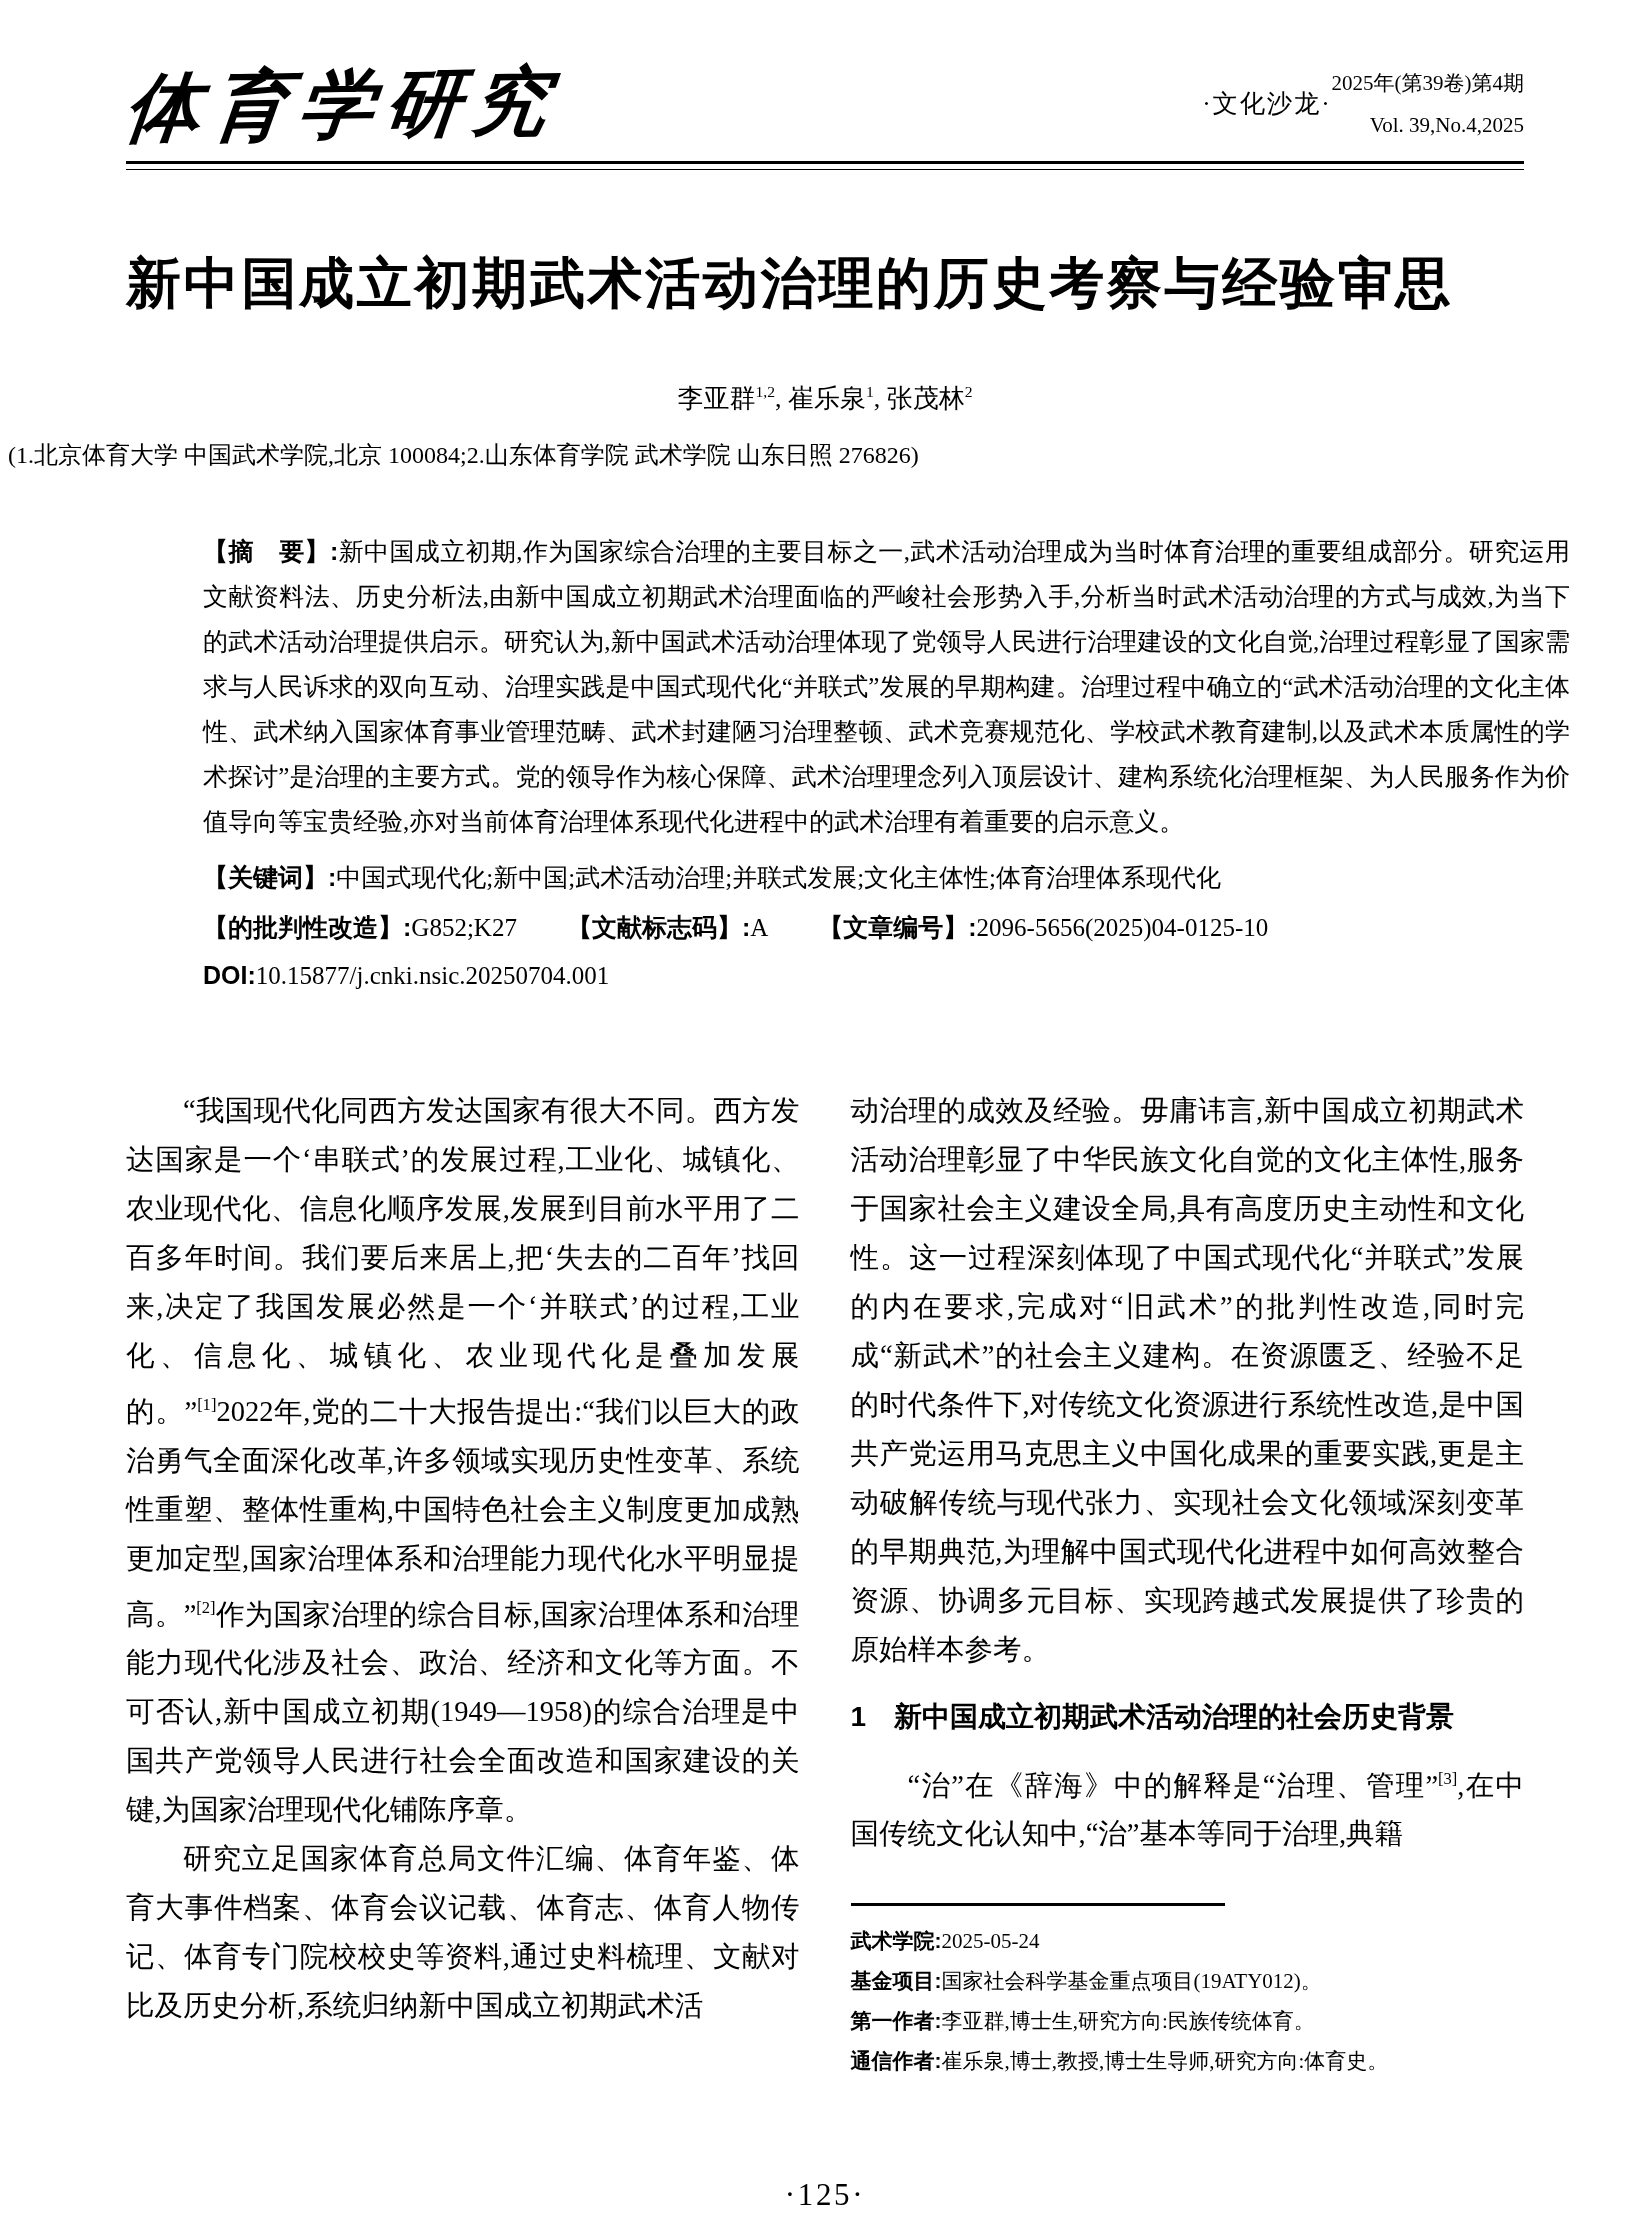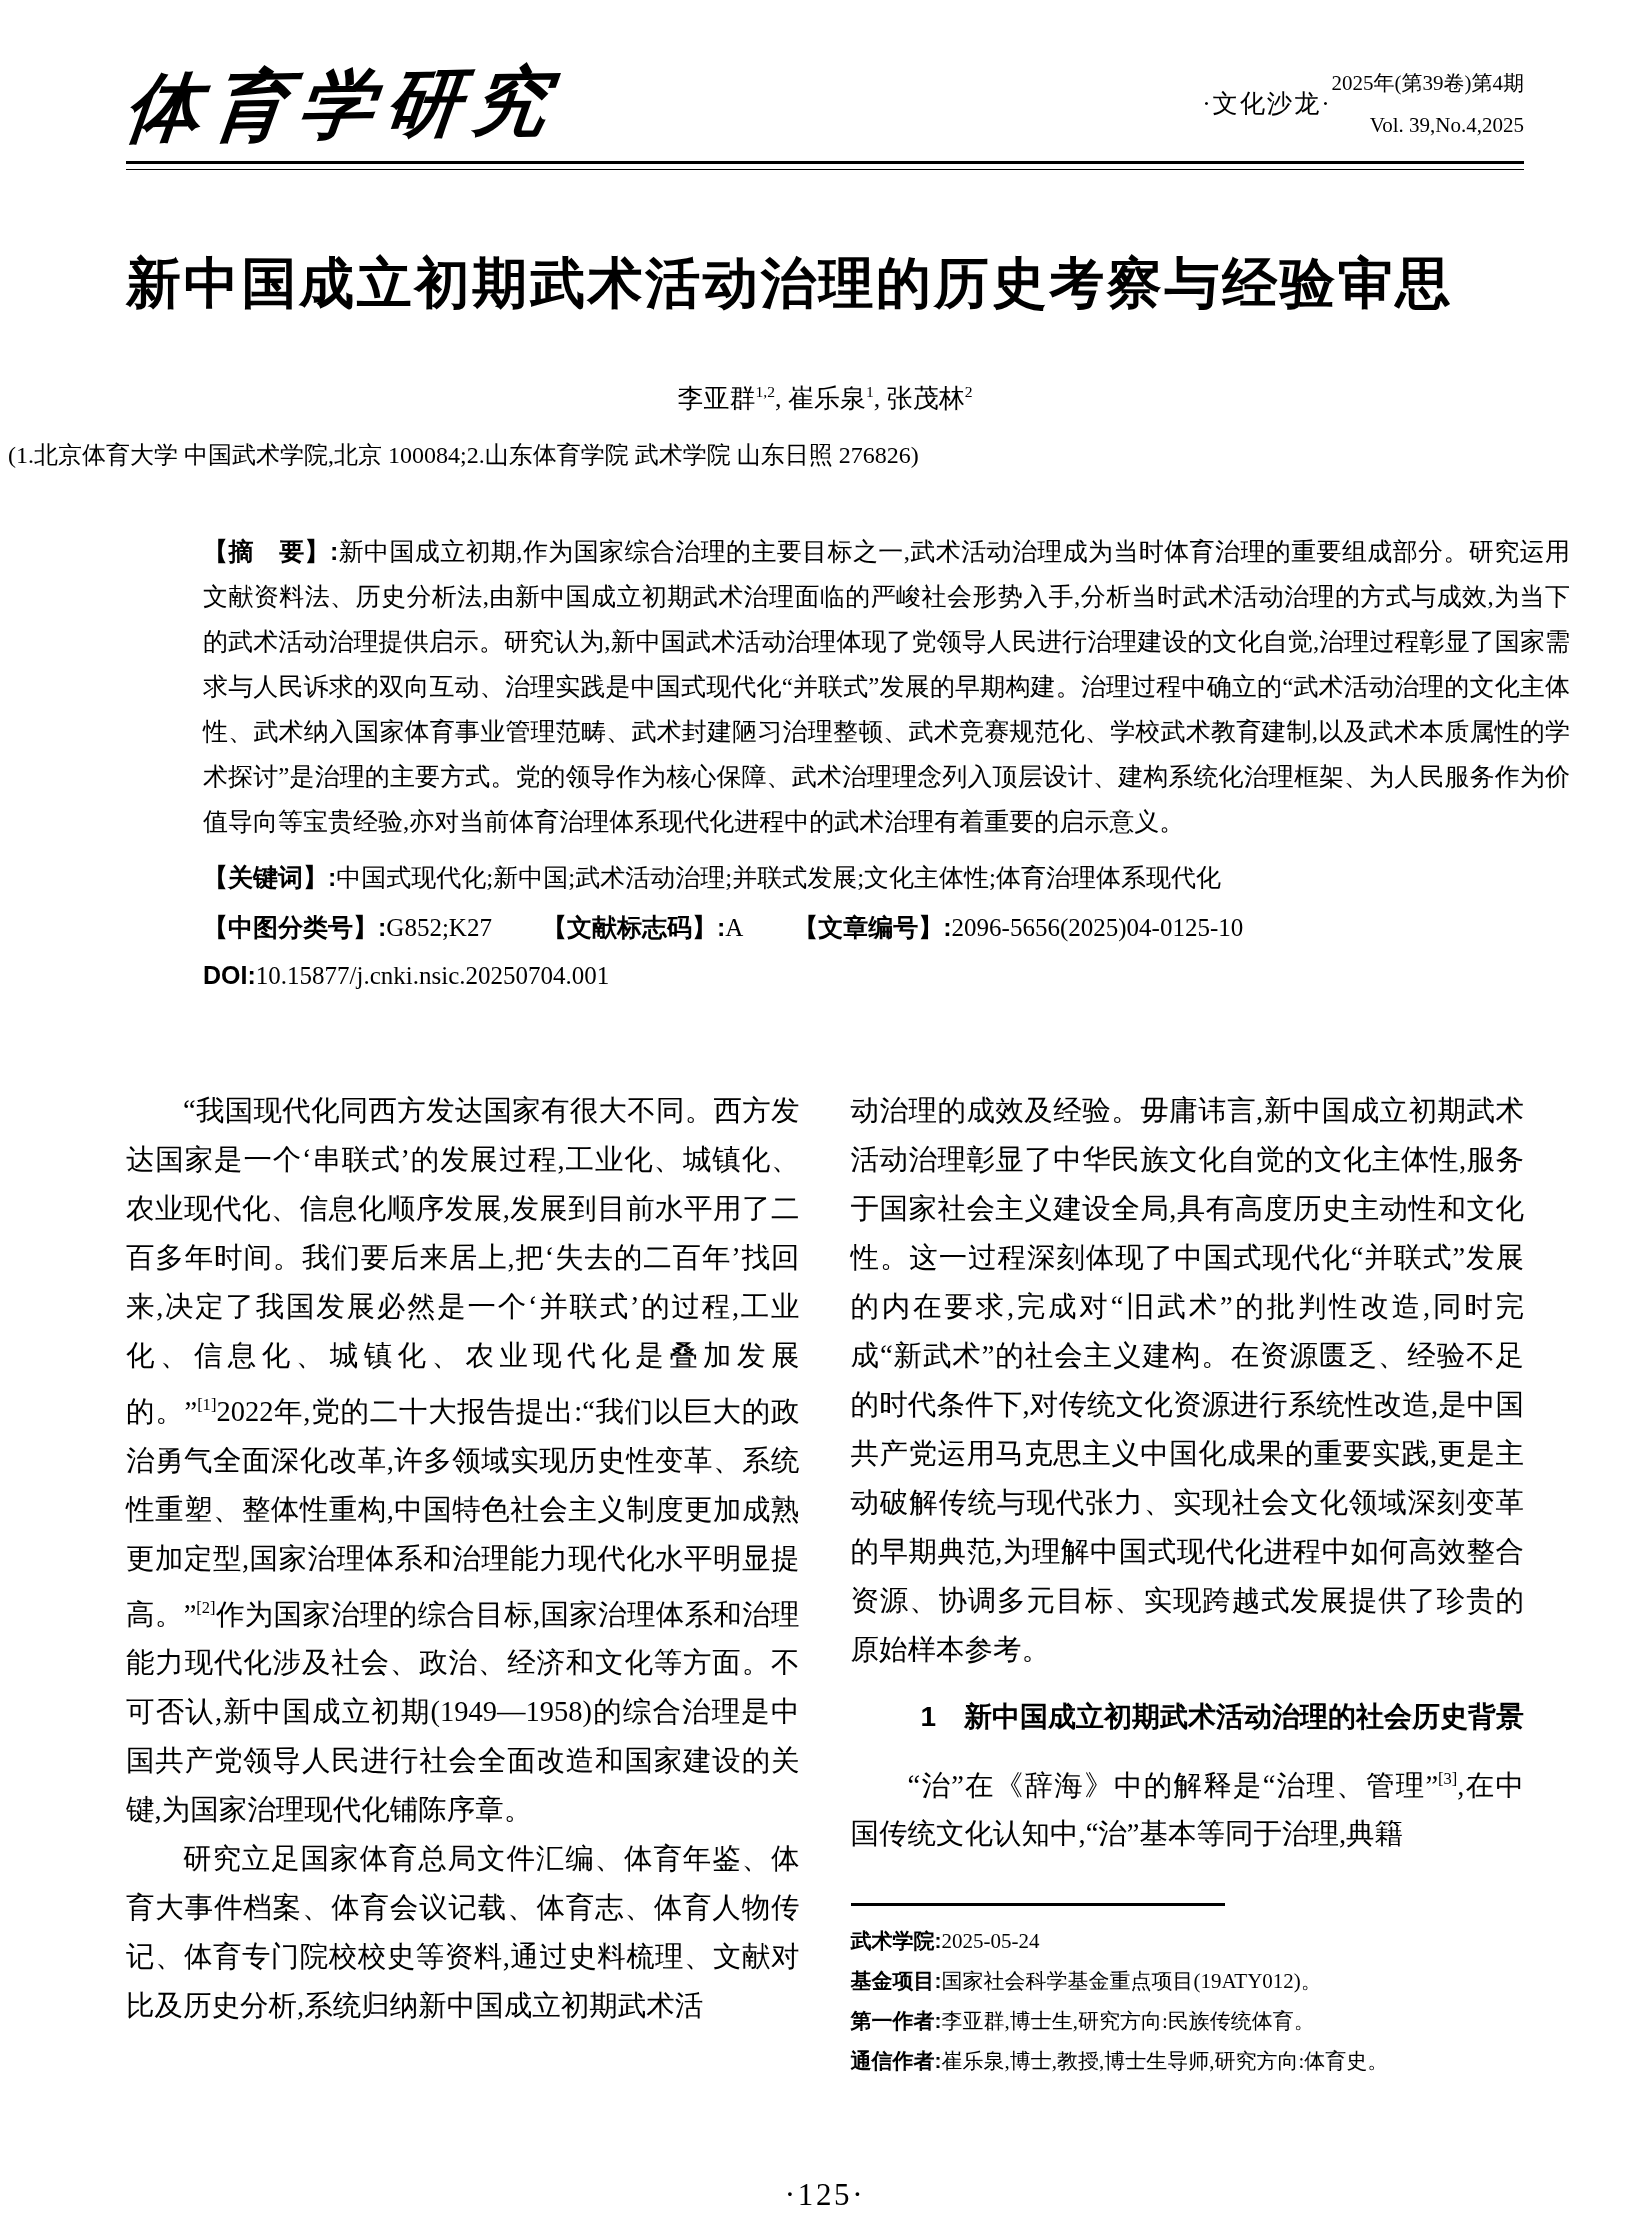--- a/index.html
+++ b/index.html
@@ -67,21 +67,20 @@
   .body-par{
     margin:0;font-size:28.5px;line-height:49px;
     text-align:justify;text-justify:inter-ideograph;
   }
   .body-par.indent{text-indent:2em;}
   .body-par sup{font-size:58%;}
   .sec-heading{
     font-family:"Liberation Sans","DejaVu Sans",sans-serif;
     font-weight:bold;font-size:28px;line-height:1.25;
     margin:25px 0 19.6px 0;
-    text-align:right;
   }
   
   .footnotes{margin-top:45px;}
   .fn-rule{width:374px;border-top:3.1px solid #000;margin-bottom:15px;}
   .fn-line{font-size:21px;line-height:40px;margin:0;}
   
   .page-number{
     position:absolute;left:50%;bottom:121px;transform:translateX(-50%);
     font-size:31px;letter-spacing:2.7px;
   }
@@ -108,21 +107,21 @@
   <p class="authors"><span>李亚群</span><sup>1,2</sup>, <span>崔乐泉</span><sup>1</sup>, <span>张茂林</span><sup>2</sup></p>
 
   <p class="affiliation">(1.北京体育大学 中国武术学院,北京 100084;2.山东体育学院 武术学院 山东日照 276826)</p>
 
   <div class="abs-block">
     <p class="abstract"><b class="lbl">【摘　要】:</b><span>新中国成立初期,作为国家综合治理的主要目标之一,武术活动治理成为当时体育治理的重要组成部分。研究运用文献资料法、历史分析法,由新中国成立初期武术治理面临的严峻社会形势入手,分析当时武术活动治理的方式与成效,为当下的武术活动治理提供启示。研究认为,新中国武术活动治理体现了党领导人民进行治理建设的文化自觉,治理过程彰显了国家需求与人民诉求的双向互动、治理实践是中国式现代化“并联式”发展的早期构建。治理过程中确立的“武术活动治理的文化主体性、武术纳入国家体育事业管理范畴、武术封建陋习治理整顿、武术竞赛规范化、学校武术教育建制,以及武术本质属性的学术探讨”是治理的主要方式。党的领导作为核心保障、武术治理理念列入顶层设计、建构系统化治理框架、为人民服务作为价值导向等宝贵经验,亦对当前体育治理体系现代化进程中的武术治理有着重要的启示意义。</span></p>
 
     <p class="keywords"><b class="lbl">【关键词】:</b><span>中国式现代化;新中国;武术活动治理;并联式发展;文化主体性;体育治理体系现代化</span></p>
 
     <div class="meta-row">
-      <span class="meta-item"><b class="lbl">【中图分类号】:</b><span>G852;K27</span></span>
+      <span class="meta-item"><b class="lbl">【的批判性改造】:</b><span>G852;K27</span></span>
       <span class="meta-item"><b class="lbl">【文献标志码】:</b><span>A</span></span>
       <span class="meta-item"><b class="lbl">【文章编号】:</b><span>2096-5656(2025)04-0125-10</span></span>
     </div>
 
     <div class="doi-row"><b class="lbl">DOI:</b><span>10.15877/j.cnki.nsic.20250704.001</span></div>
   </div>
 
   <div class="columns">
     <div class="col" id="col-left">
         <p class="body-par indent">“我国现代化同西方发达国家有很大不同。西方发达国家是一个‘串联式’的发展过程,工业化、城镇化、农业现代化、信息化顺序发展,发展到目前水平用了二百多年时间。我们要后来居上,把‘失去的二百年’找回来,决定了我国发展必然是一个‘并联式’的过程,工业化、信息化、城镇化、农业现代化是叠加发展的。”<sup>[1]</sup>2022年,党的二十大报告提出:“我们以巨大的政治勇气全面深化改革,许多领域实现历史性变革、系统性重塑、整体性重构,中国特色社会主义制度更加成熟更加定型,国家治理体系和治理能力现代化水平明显提高。”<sup>[2]</sup>作为国家治理的综合目标,国家治理体系和治理能力现代化涉及社会、政治、经济和文化等方面。不可否认,新中国成立初期(1949—1958)的综合治理是中国共产党领导人民进行社会全面改造和国家建设的关键,为国家治理现代化铺陈序章。</p>

